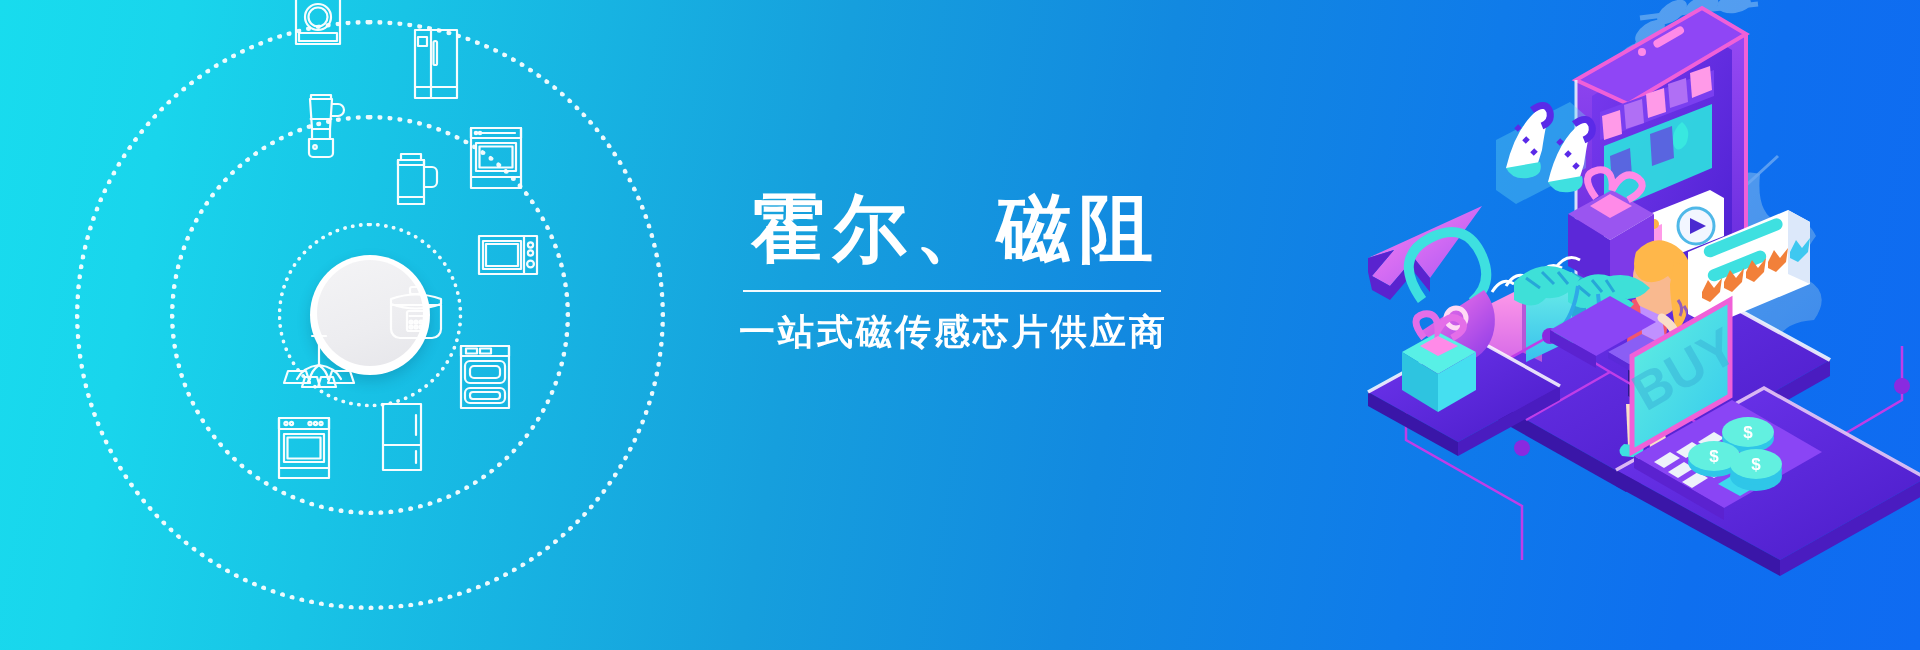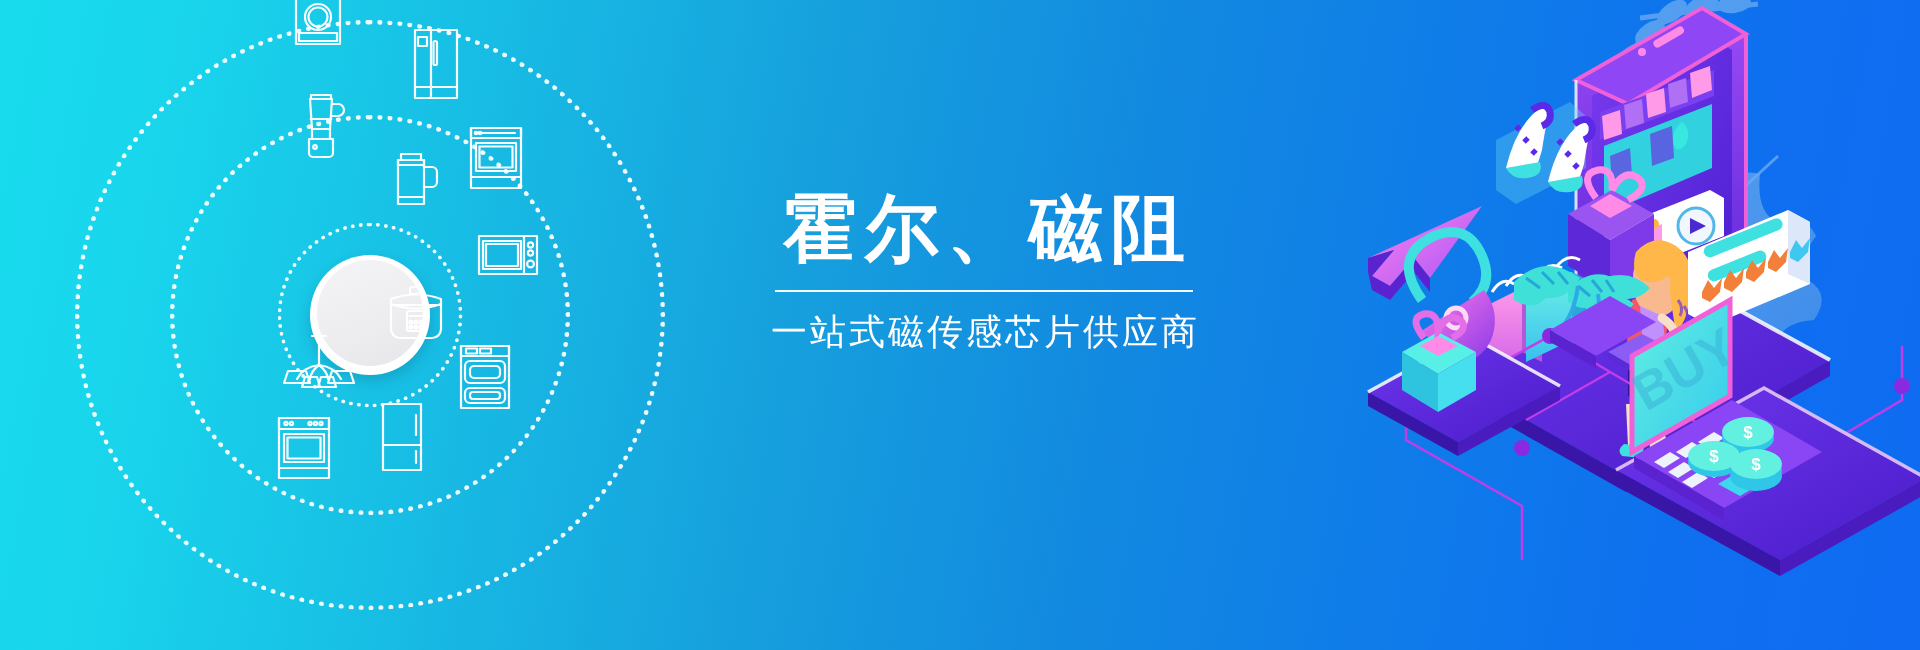--- a/index.html
+++ b/index.html
@@ -59,41 +59,41 @@
     stroke:#ffffff; fill:none;
     stroke-width:2.2;
     stroke-linejoin:round;
     stroke-linecap:round;
     opacity:.97;
   }
 
   
   #text-block {
     position:absolute;
-    left:764px; top:190px;
+    left:732px; top:190px;
     width:440px;
     text-align:center;
     color:#ffffff;
   }
   #headline {
     font-size:74px;
     font-weight:700;
     letter-spacing:8px;
     line-height:1.05;
     text-indent:8px;
     white-space:nowrap;
   }
   #divider {
     width:418px; height:2px;
     background:rgba(255,255,255,.95);
     margin:22px auto 20px auto;
   }
   #subheadline {
     font-size:36px;
-    font-weight:400;
+    font-weight:700;
     letter-spacing:3px;
     line-height:1.1;
     text-indent:3px;
     white-space:nowrap;
   }
 
   
   #right-illustration {
     position:absolute;
     right:-10px; top:0;

